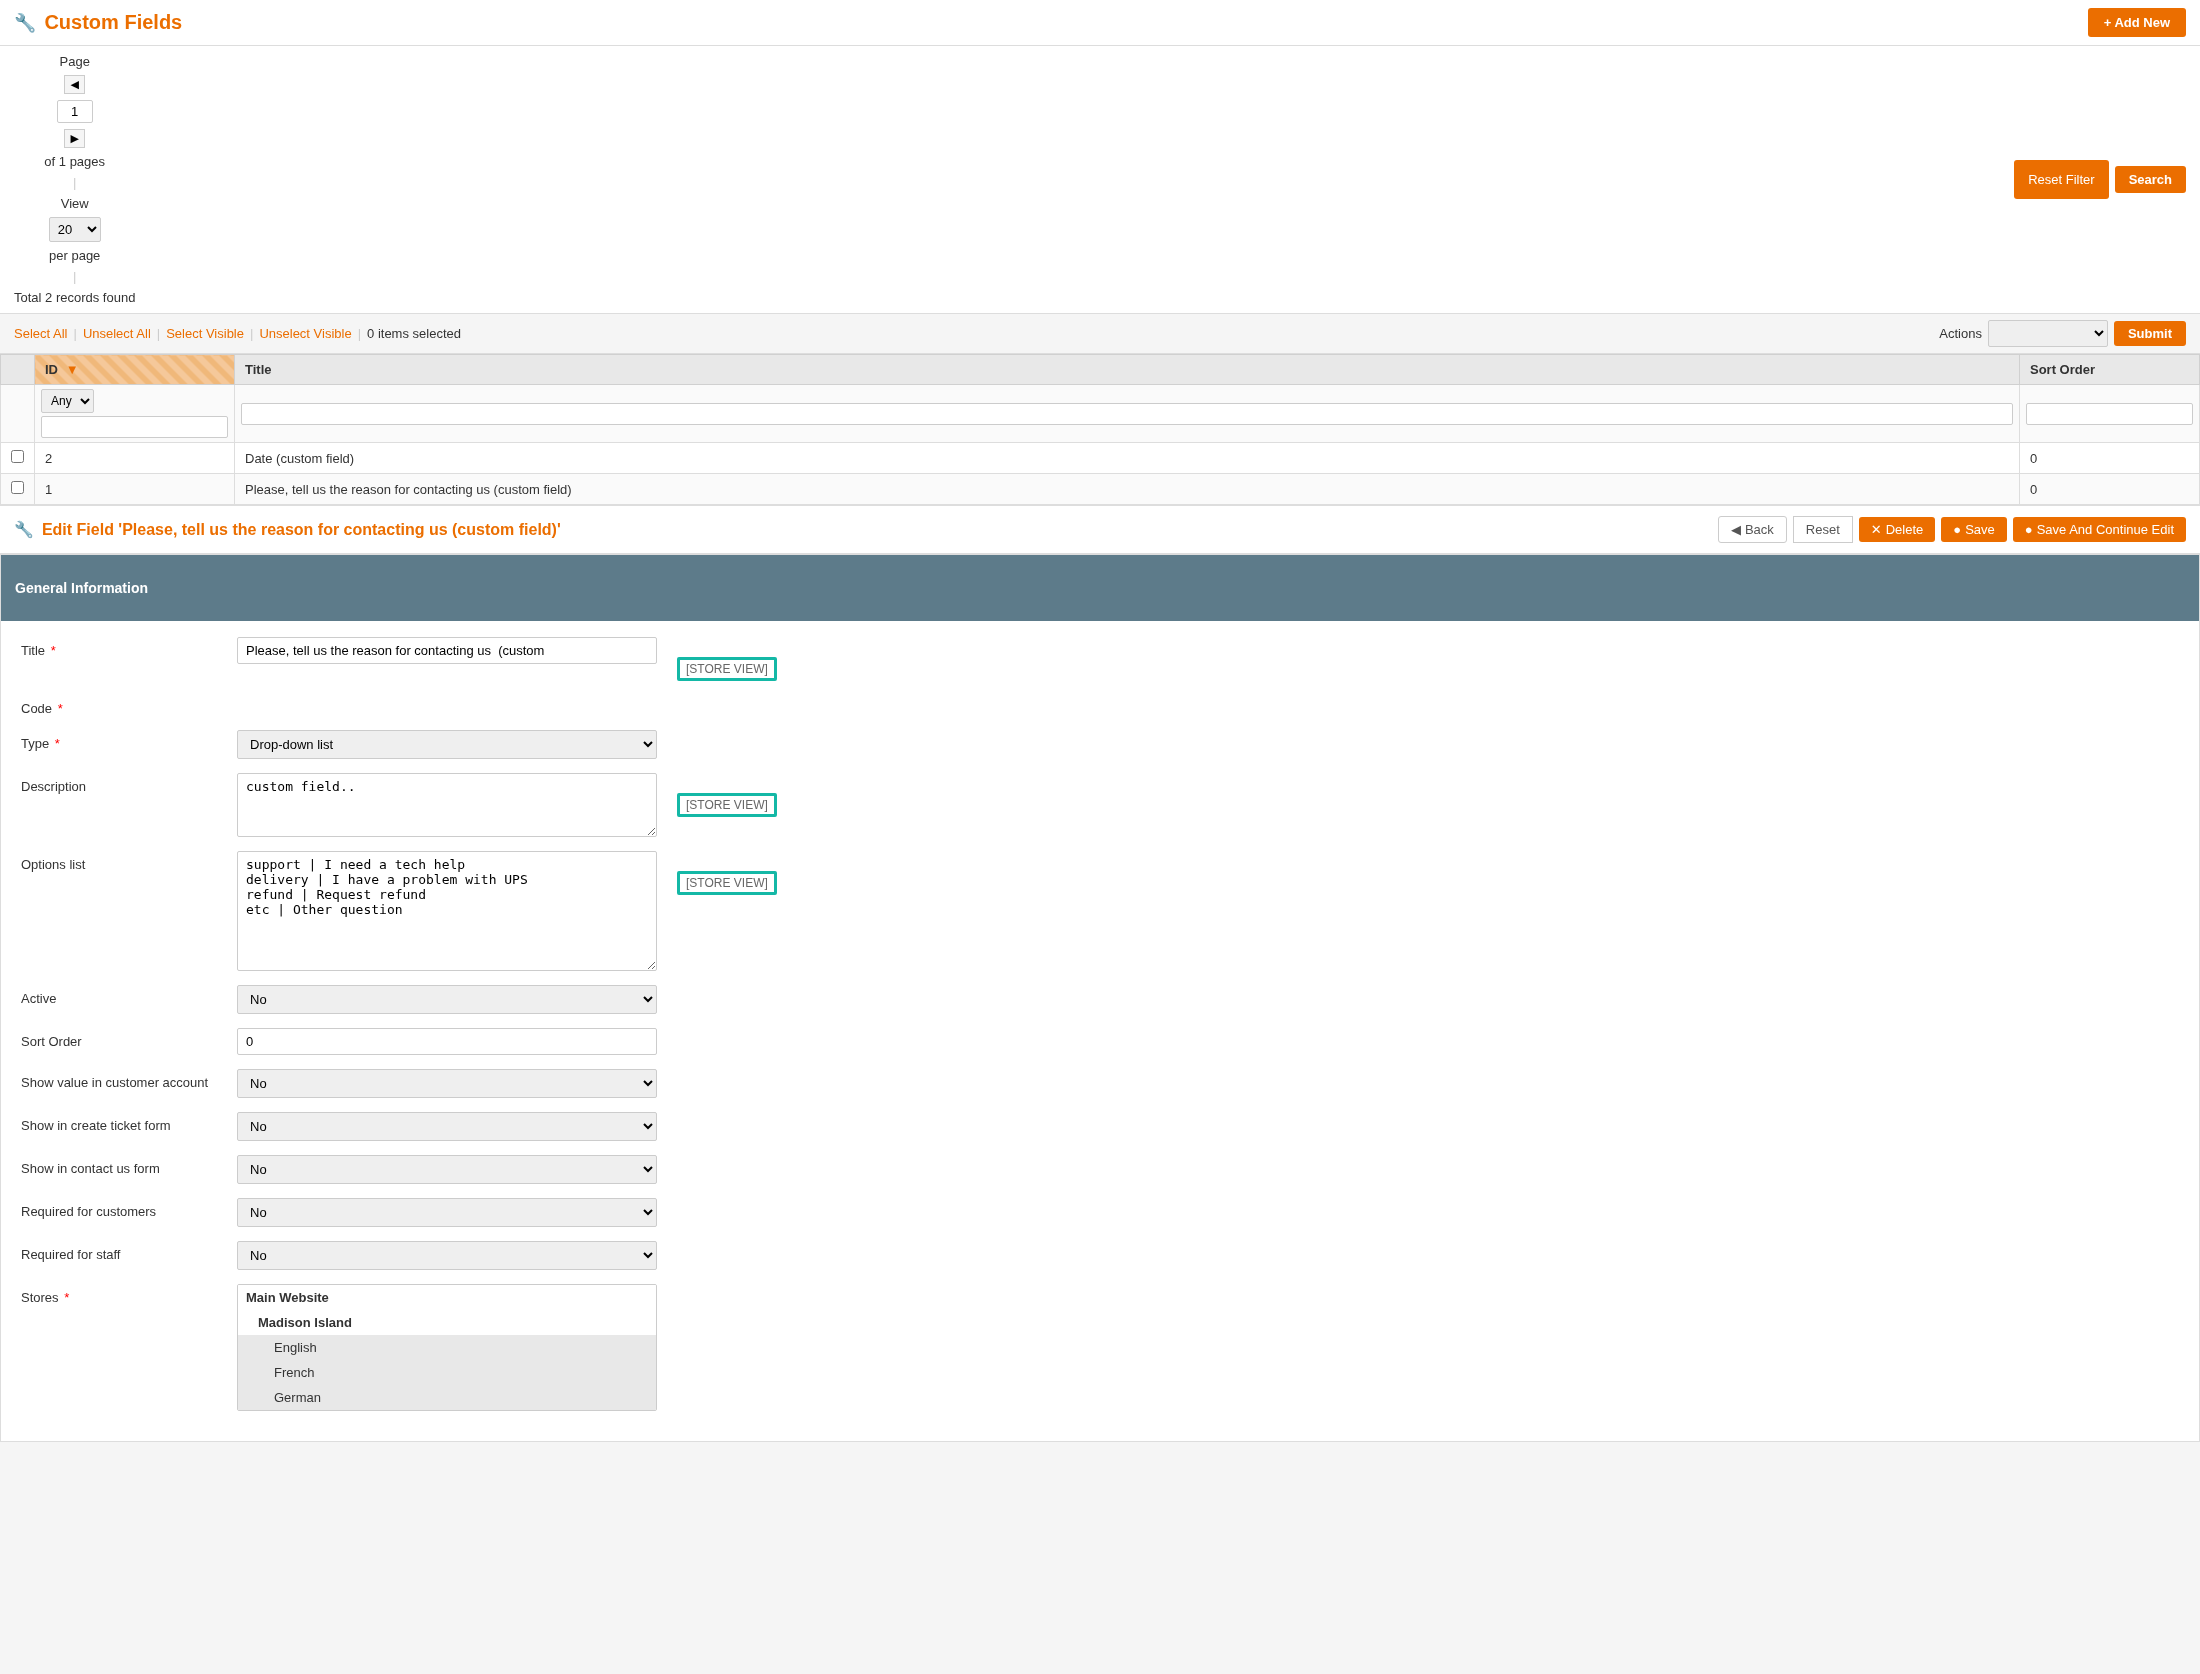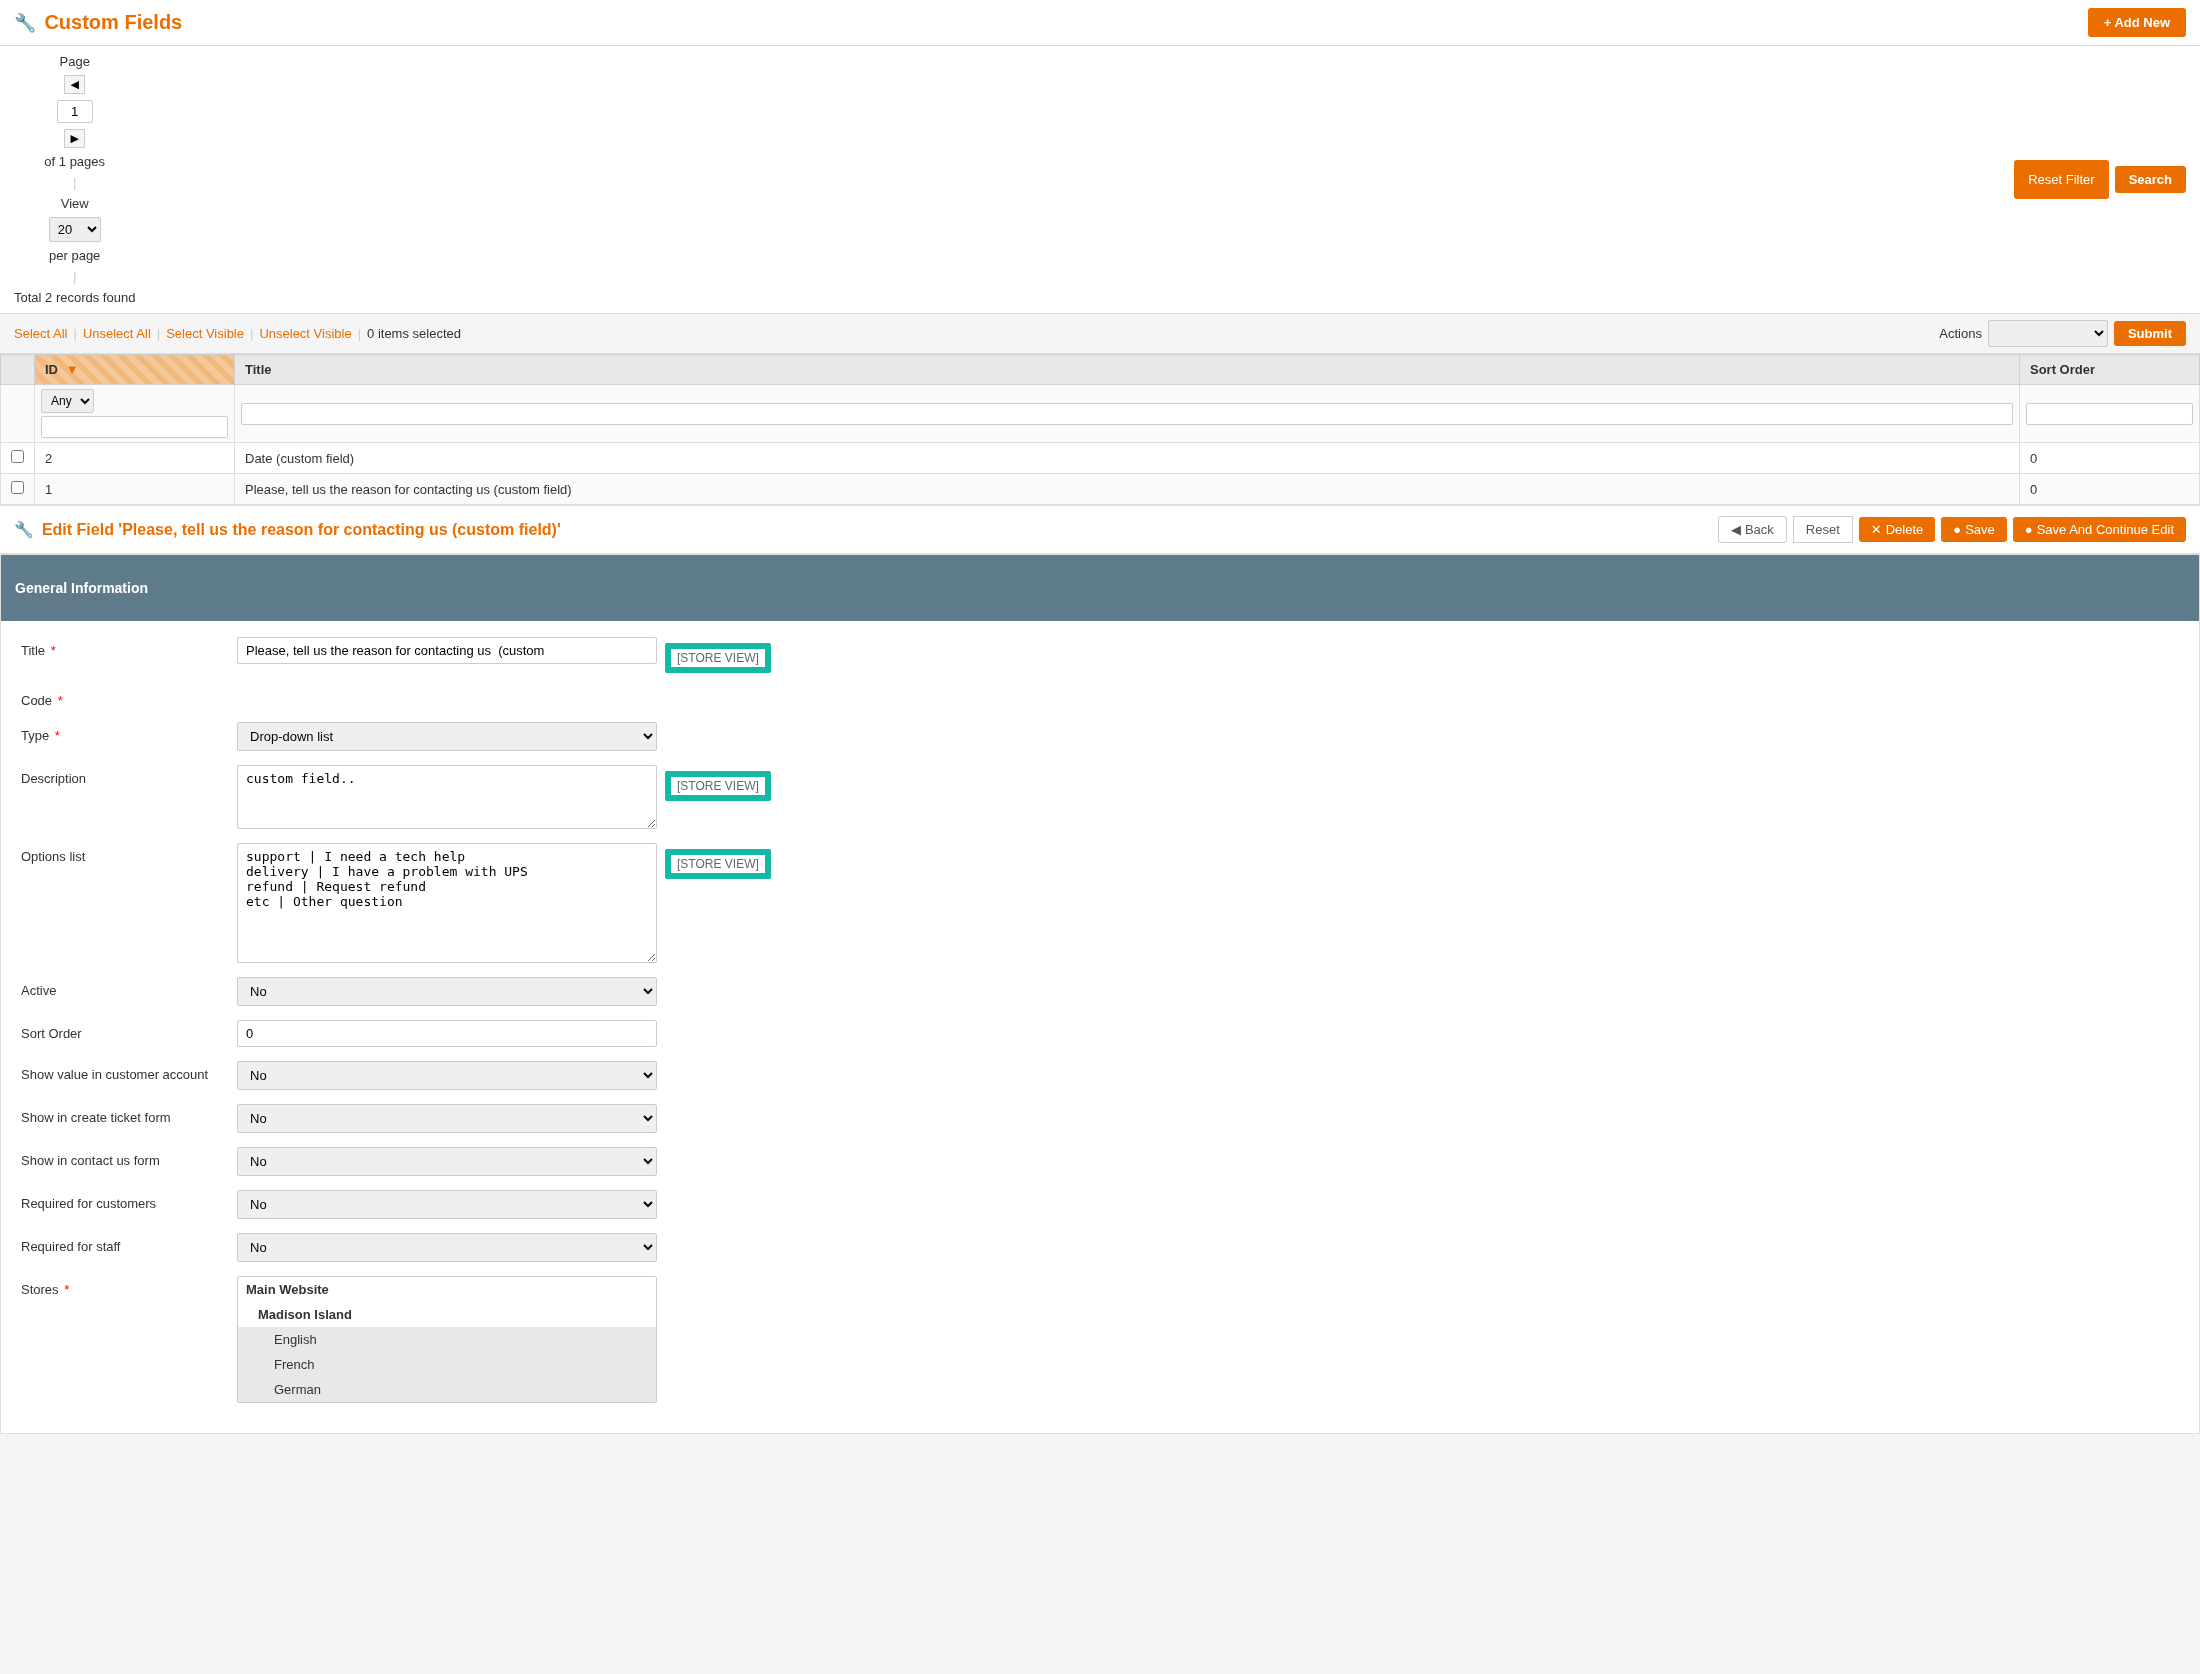--- a/index.html
+++ b/index.html
@@ -130,38 +130,38 @@
       font-size: 14px; font-weight: bold;
     }
     .section-body { padding: 16px 20px; }
     .form-row {
       display: flex; align-items: flex-start; margin-bottom: 14px; gap: 16px;
     }
     .form-label {
       width: 200px; min-width: 200px; font-size: 13px; padding-top: 6px; color: #333;
     }
     .form-label .required { color: red; margin-left: 2px; }
-    .form-control-group { display: flex; align-items: flex-start; gap: 8px; flex: 1; }
+    .form-control-group { display: flex; align-items: flex-start; gap: 20px; flex: 1; }
     .form-input {
       border: 1px solid #ccc; padding: 5px 8px; font-size: 13px;
       border-radius: 2px; width: 280px;
     }
     .form-input-full { width: 420px; }
     .form-select {
       border: 1px solid #ccc; padding: 5px 8px; font-size: 13px;
       border-radius: 2px; width: 420px; cursor: pointer;
     }
     .form-textarea {
       border: 1px solid #ccc; padding: 5px 8px; font-size: 13px;
       border-radius: 2px; width: 420px; height: 64px; resize: vertical;
     }
     .form-textarea-tall { height: 120px; }
     .store-view-badge {
-      font-size: 12px; color: #666; border: 6px solid #14b8a6; padding: 2px 6px;
-      border-radius: 2px; white-space: nowrap; align-self: flex-start; margin-top: 6px;
+      font-size: 12px; color: #666; border: 3px solid #14b8a6; padding: 2px 6px;
+      border-radius: 2px; white-space: nowrap; align-self: flex-start; margin-top: 20px;
     }
     .stores-listbox {
       border: 1px solid #ccc; width: 420px; font-size: 13px;
       border-radius: 2px; overflow: auto;
     }
     .stores-listbox .store-group-header {
       padding: 5px 8px; font-weight: bold; background: #fff;
     }
     .stores-listbox .store-sub-header {
       padding: 5px 8px 5px 20px; font-weight: bold; background: #fff;

